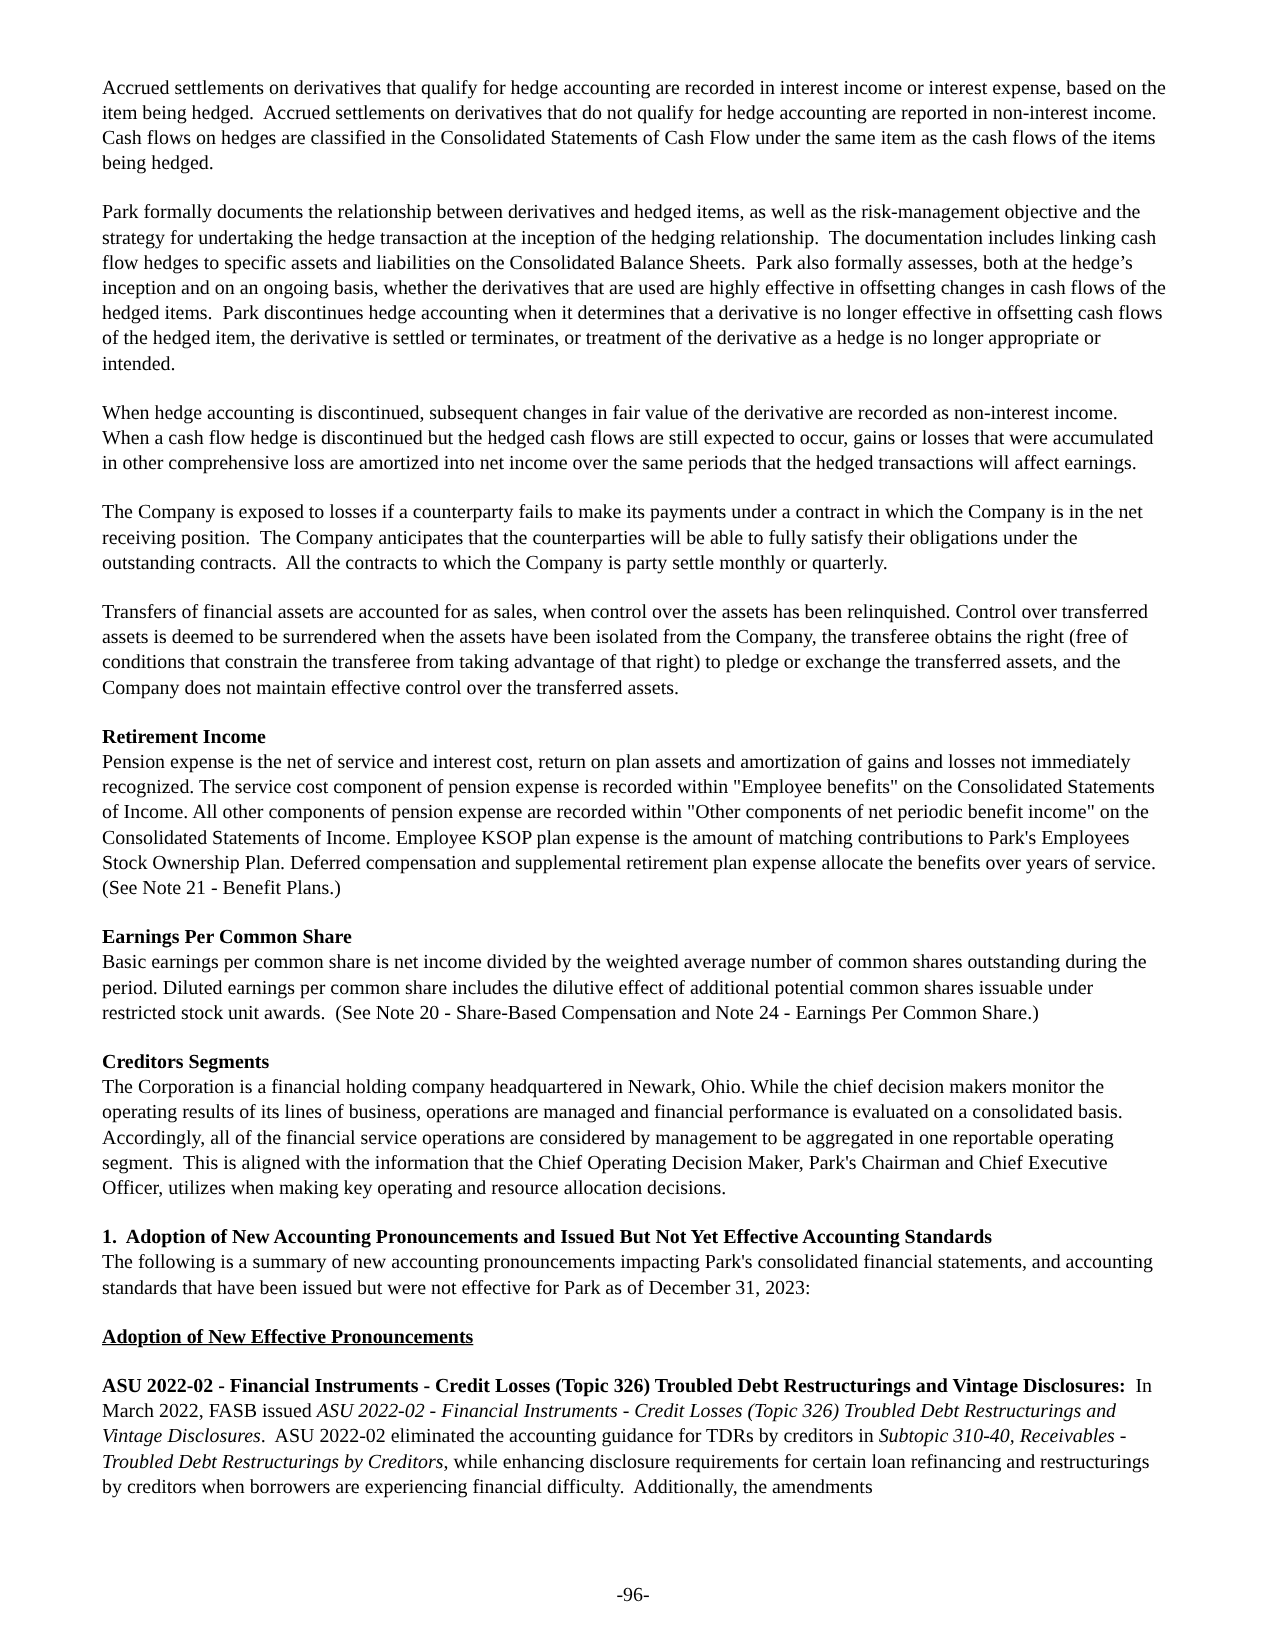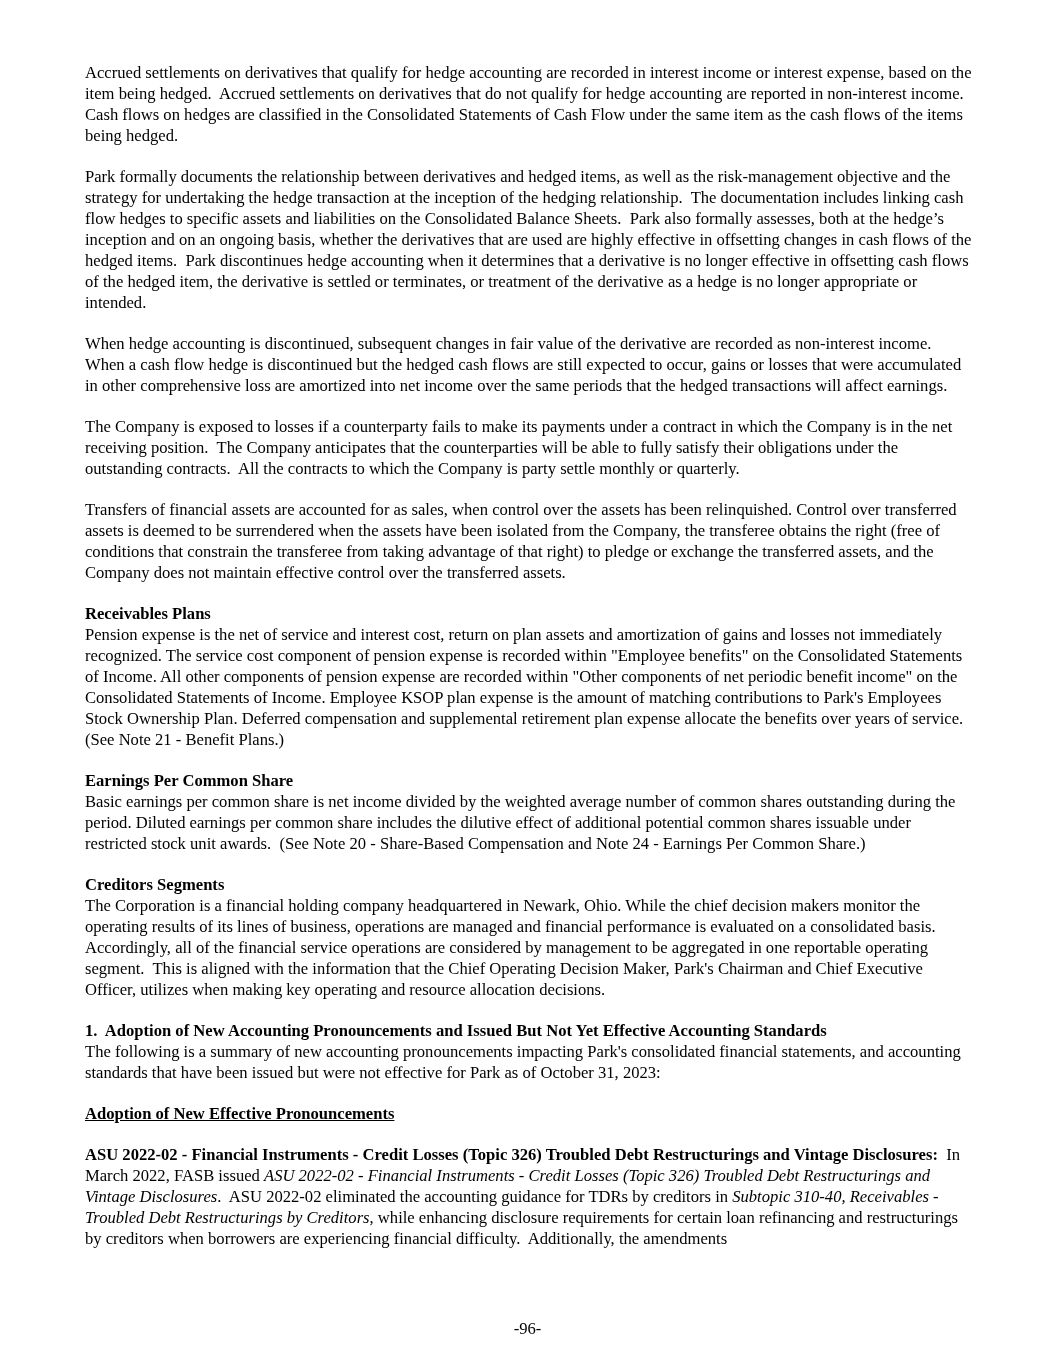--- a/index.html
+++ b/index.html
@@ -53,37 +53,37 @@
 
   <p class="block">When hedge accounting is discontinued, subsequent changes in fair value of the derivative are recorded as non-interest income.  When a cash flow hedge is discontinued but the hedged cash flows are still expected to occur, gains or losses that were accumulated in other comprehensive loss are amortized into net income over the same periods that the hedged transactions will affect earnings.</p>
 
   <p class="block">The Company is exposed to losses if a counterparty fails to make its payments under a contract in which the Company is in the net receiving position.  The Company anticipates that the counterparties will be able to fully satisfy their obligations under the outstanding contracts.  All the contracts to which the Company is party settle monthly or quarterly.</p>
 
   <div class="block">
     <p>Transfers of financial assets are accounted for as sales, when control over the assets has been relinquished. Control over transferred assets is deemed to be surrendered when the assets have been isolated from the Company, the transferee obtains the right (free of conditions that constrain the transferee from taking advantage of that right) to pledge or exchange the transferred assets, and the Company does not maintain effective control over the transferred assets.</p>
   </div>
 
   <div class="block">
-    <h2>Receivables Plans</h2>
+    <h2>Retirement Income</h2>
     <p>Pension expense is the net of service and interest cost, return on plan assets and amortization of gains and losses not immediately recognized. The service cost component of pension expense is recorded within "Employee benefits" on the Consolidated Statements of Income. All other components of pension expense are recorded within "Other components of net periodic benefit income" on the Consolidated Statements of Income. Employee KSOP plan expense is the amount of matching contributions to Park's Employees Stock Ownership Plan. Deferred compensation and supplemental retirement plan expense allocate the benefits over years of service. (See Note 21 - Benefit Plans.)</p>
   </div>
 
   <div class="block">
     <h2>Earnings Per Common Share</h2>
     <p>Basic earnings per common share is net income divided by the weighted average number of common shares outstanding during the period. Diluted earnings per common share includes the dilutive effect of additional potential common shares issuable under restricted stock unit awards.  (See Note 20 - Share-Based Compensation and Note 24 - Earnings Per Common Share.)</p>
   </div>
 
   <div class="block">
     <h2>Creditors Segments</h2>
     <p>The Corporation is a financial holding company headquartered in Newark, Ohio. While the chief decision makers monitor the operating results of its lines of business, operations are managed and financial performance is evaluated on a consolidated basis. Accordingly, all of the financial service operations are considered by management to be aggregated in one reportable operating segment.  This is aligned with the information that the Chief Operating Decision Maker, Park's Chairman and Chief Executive Officer, utilizes when making key operating and resource allocation decisions.</p>
   </div>
 
   <div class="block">
     <h2>1.  Adoption of New Accounting Pronouncements and Issued But Not Yet Effective Accounting Standards</h2>
-    <p>The following is a summary of new accounting pronouncements impacting Park's consolidated financial statements, and accounting standards that have been issued but were not effective for Park as of October 31, 2023:</p>
+    <p>The following is a summary of new accounting pronouncements impacting Park's consolidated financial statements, and accounting standards that have been issued but were not effective for Park as of December 31, 2023:</p>
   </div>
 
   <div class="block">
     <h3 class="underlined">Adoption of New Effective Pronouncements</h3>
   </div>
 
   <p class="block"><span class="seg-bold">ASU 2022-02 - Financial Instruments - Credit Losses (Topic 326) Troubled Debt Restructurings and Vintage Disclosures:</span><span>  In March 2022, FASB issued </span><span class="seg-italic">ASU 2022-02 - Financial Instruments - Credit Losses (Topic 326) Troubled Debt Restructurings and Vintage Disclosures</span><span>.  ASU 2022-02 eliminated the accounting guidance for TDRs by creditors in </span><span class="seg-italic">Subtopic 310-40, Receivables - Troubled Debt Restructurings by Creditors</span><span>, while enhancing disclosure requirements for certain loan refinancing and restructurings by creditors when borrowers are experiencing financial difficulty.  Additionally, the amendments</span></p>
 
 </div>
 

